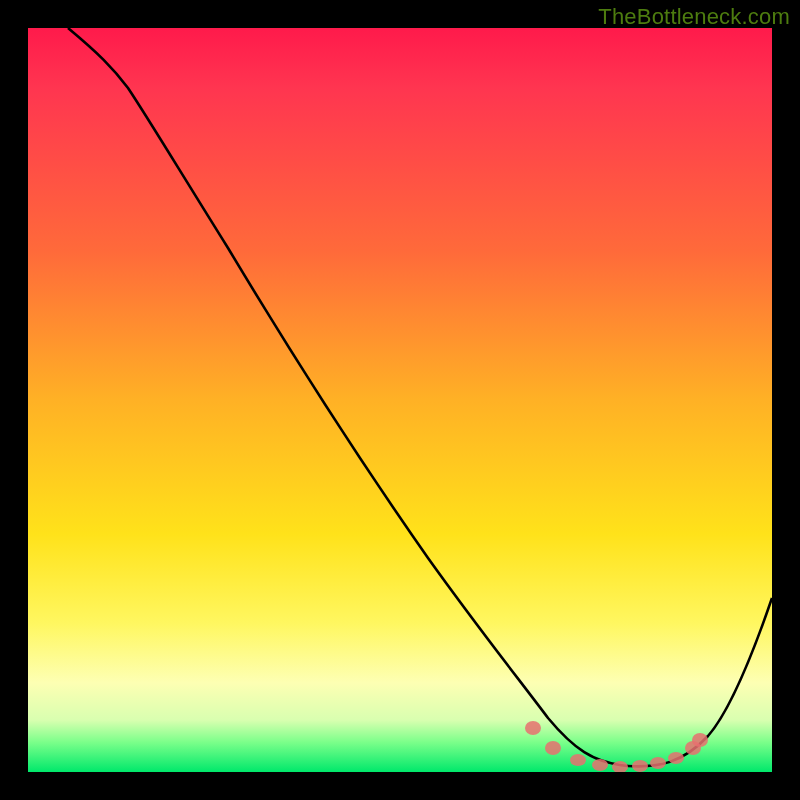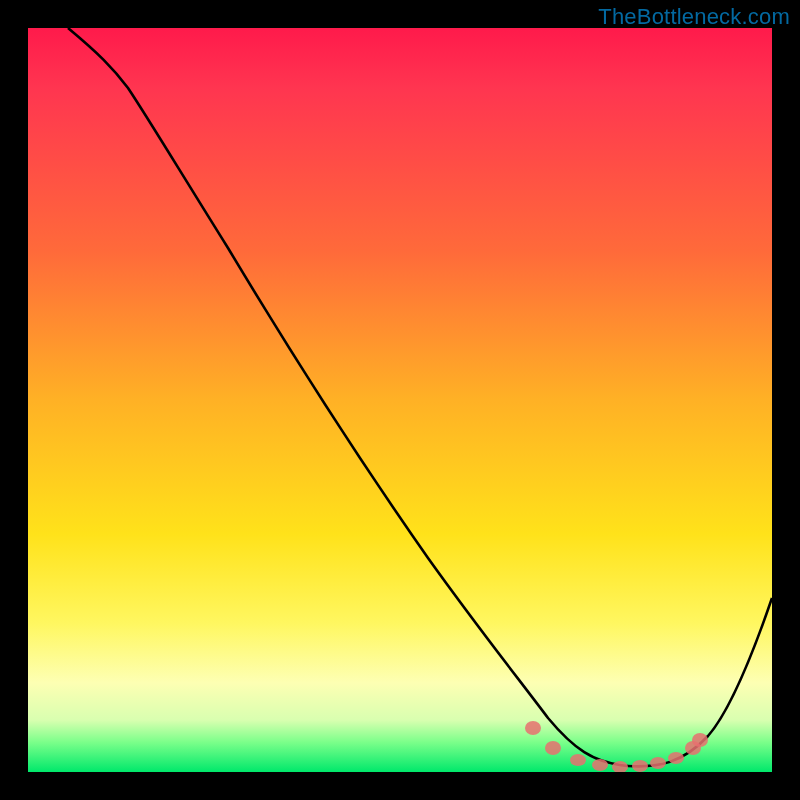--- a/index.html
+++ b/index.html
@@ -35,21 +35,21 @@
       #fdffb3 88%,
       #d9ffb0 93%,
       #7bff8a 96%,
       #00e86b 100%
     );
   }
   .watermark {
     position: absolute;
     top: 4px;
     right: 10px;
-    color: #0369a1;
+    color: #4d7c0f;
     font-size: 22px;
     font-weight: 500;
     letter-spacing: 0.2px;
     user-select: none;
   }
   svg.curve {
     position: absolute;
     left: 0;
     top: 0;
   }

